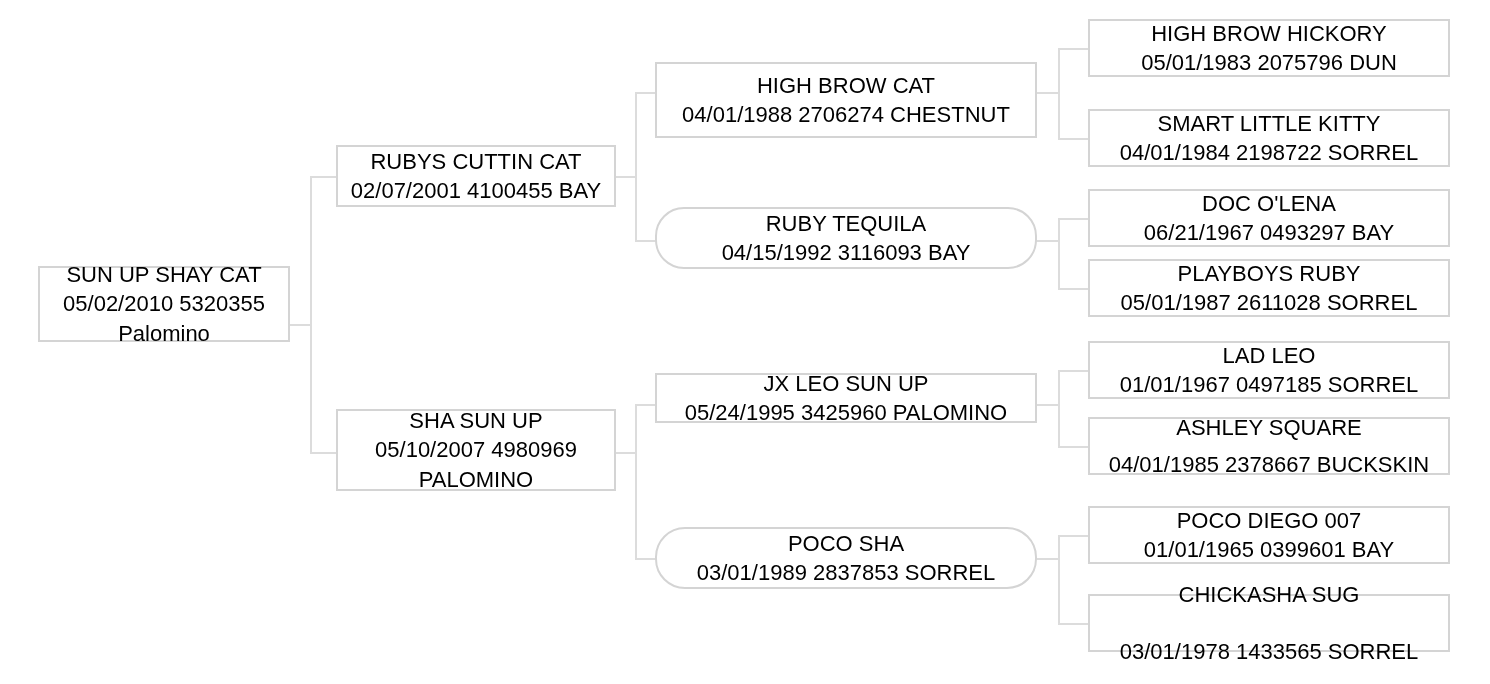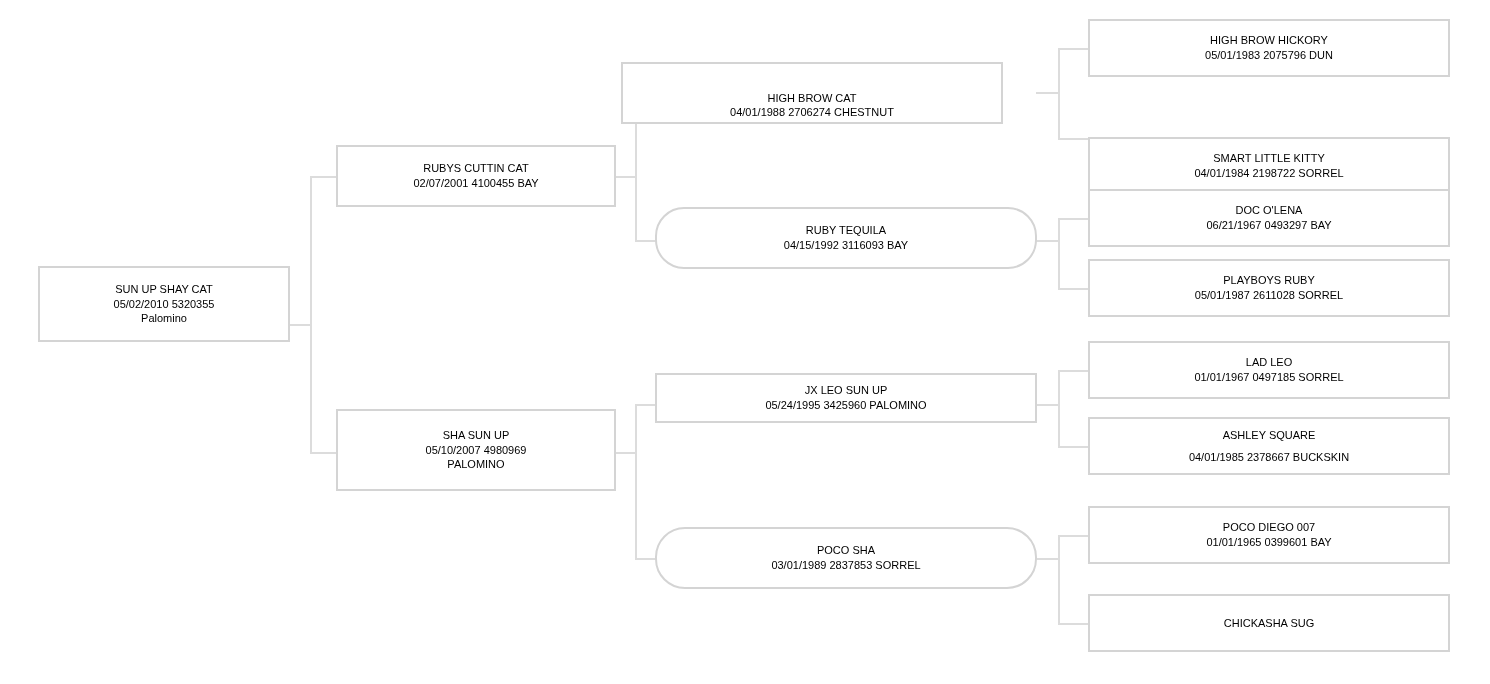--- a/index.html
+++ b/index.html
@@ -22,21 +22,21 @@
     position: absolute;
     box-sizing: border-box;
     border: 2px solid #d4d4d4;
     background: #ffffff;
     display: flex;
     flex-direction: column;
     align-items: center;
     justify-content: center;
     text-align: center;
     color: #000000;
-    font-size: 11px;
+    font-size: 22px;
     line-height: 1.32;
     padding: 2px 18px;
   }
   .node-line {
     display: block;
     white-space: nowrap;
   }
   
   .conn-v {
     position: absolute;
@@ -99,21 +99,21 @@
     <span class="node-line">RUBYS CUTTIN CAT</span>
     <span class="node-line">02/07/2001 4100455 BAY</span>
   </div>
 
   <div class="node-box" style="left: 336px; top: 409px; width: 280px; height: 82px; border-color: rgb(212, 212, 212);">
     <span class="node-line">SHA SUN UP</span>
     <span class="node-line">05/10/2007 4980969</span>
     <span class="node-line">PALOMINO</span>
   </div>
 
-  <div class="node-box" style="left: 621px; top: 62px; width: 382px; height: 62px; border-color: rgb(212, 212, 212); justify-content: flex-end;">
+  <div class="node-box" style="left: 655px; top: 62px; width: 382px; height: 76px; border-color: rgb(212, 212, 212);">
     <span class="node-line">HIGH BROW CAT</span>
     <span class="node-line">04/01/1988 2706274 CHESTNUT</span>
   </div>
 
   <div class="node-box" style="left: 655px; top: 207px; width: 382px; height: 62px; border-color: rgb(212, 212, 212); border-radius: 29px;">
     <span class="node-line">RUBY TEQUILA</span>
     <span class="node-line">04/15/1992 3116093 BAY</span>
   </div>
 
   <div class="node-box" style="left: 655px; top: 373px; width: 382px; height: 50px; border-color: rgb(212, 212, 212);">
@@ -124,21 +124,21 @@
   <div class="node-box" style="left: 655px; top: 527px; width: 382px; height: 62px; border-color: rgb(212, 212, 212); border-radius: 30px;">
     <span class="node-line">POCO SHA</span>
     <span class="node-line">03/01/1989 2837853 SORREL</span>
   </div>
 
   <div class="node-box" style="left: 1088px; top: 19px; width: 362px; height: 58px; border-color: rgb(212, 212, 212);">
     <span class="node-line">HIGH BROW HICKORY</span>
     <span class="node-line">05/01/1983 2075796 DUN</span>
   </div>
 
-  <div class="node-box" style="left: 1088px; top: 109px; width: 362px; height: 58px; border-color: rgb(212, 212, 212); margin-top: 28px;">
+  <div class="node-box" style="left: 1088px; top: 109px; width: 362px; height: 58px; border-color: rgb(212, 212, 212);">
     <span class="node-line">SMART LITTLE KITTY</span>
     <span class="node-line">04/01/1984 2198722 SORREL</span>
   </div>
 
   <div class="node-box" style="left: 1088px; top: 189px; width: 362px; height: 58px; border-color: rgb(212, 212, 212);">
     <span class="node-line">DOC O'LENA</span>
     <span class="node-line">06/21/1967 0493297 BAY</span>
   </div>
 
   <div class="node-box" style="left: 1088px; top: 259px; width: 362px; height: 58px; border-color: rgb(212, 212, 212);">
@@ -156,15 +156,16 @@
     <span class="node-line">04/01/1985 2378667 BUCKSKIN</span>
   </div>
 
   <div class="node-box" style="left: 1088px; top: 506px; width: 362px; height: 58px; border-color: rgb(212, 212, 212);">
     <span class="node-line">POCO DIEGO 007</span>
     <span class="node-line">01/01/1965 0399601 BAY</span>
   </div>
 
   <div class="node-box" style="left: 1088px; top: 594px; width: 362px; height: 58px; border-color: rgb(212, 212, 212); gap: 27px;">
     <span class="node-line">CHICKASHA SUG</span>
+    <span class="node-line">03/01/1978 1433565 SORREL</span>
   </div>
 
 </div>
 
 </body></html>

